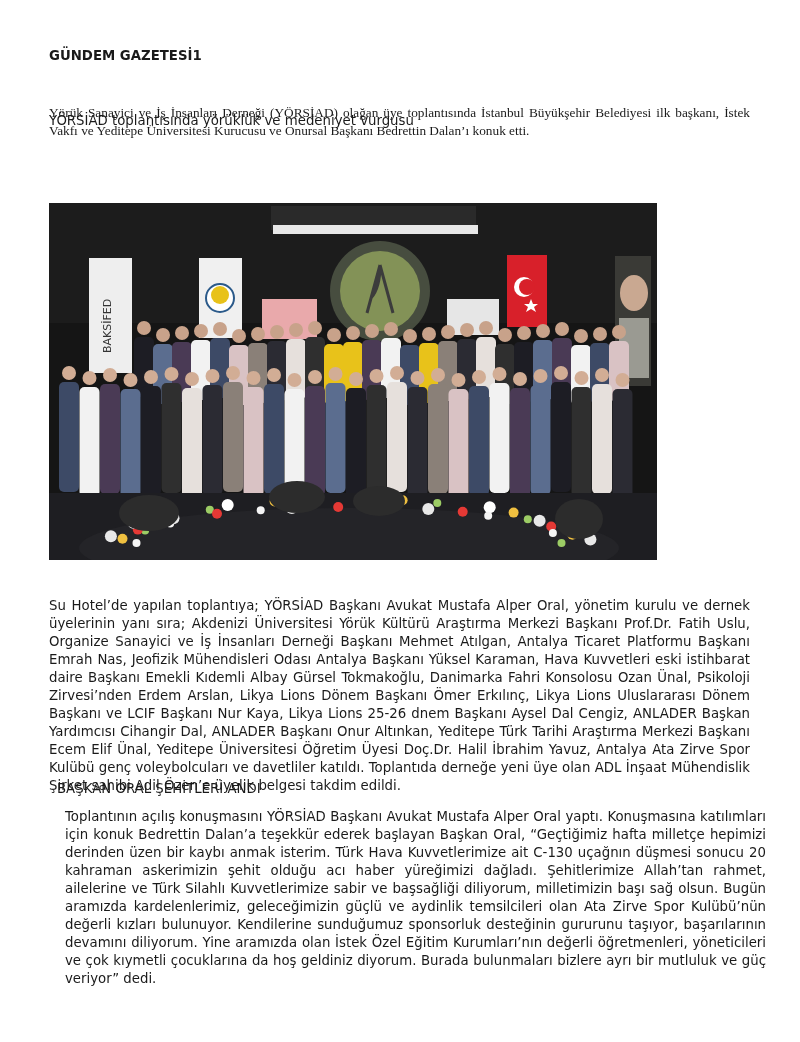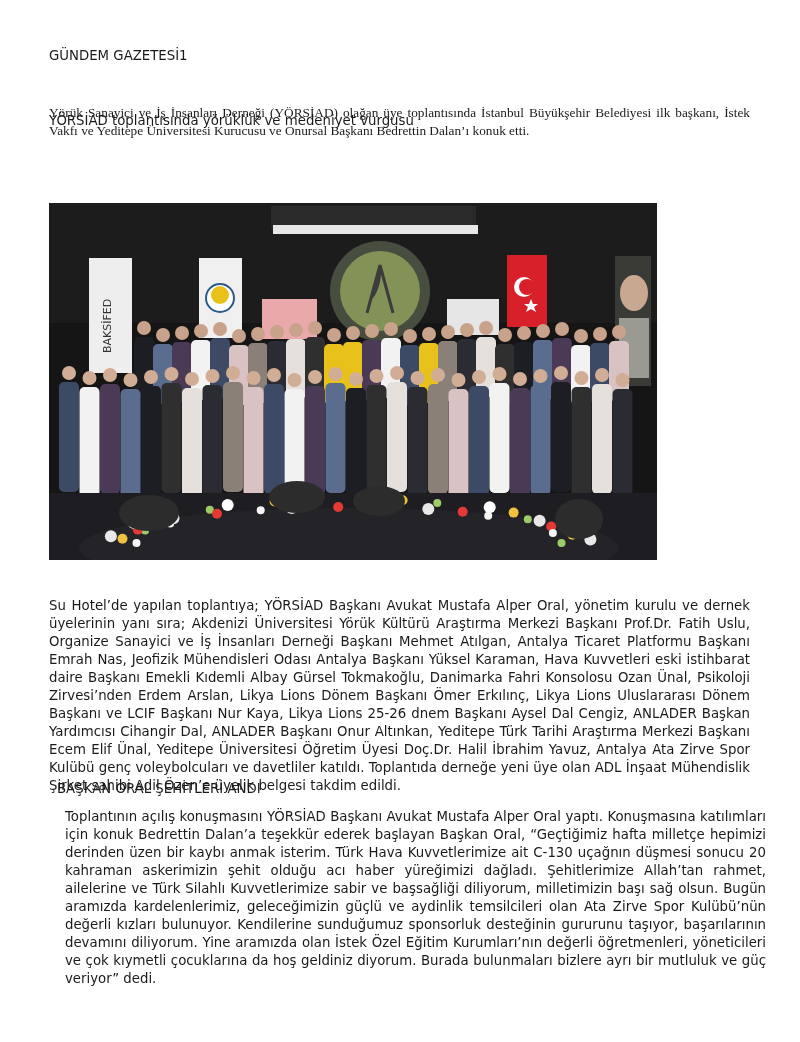--- a/index.html
+++ b/index.html
@@ -23,21 +23,21 @@
     }
     .line-block {
       font-size: 13.3px;
       line-height: 18px;
       margin: 0;
     }
     .justify {
       text-align: justify;
       text-align-last: left;
     }
-    #source { position: absolute; top: 47px; left: 0; }
+    #source { position: absolute; top: 47px; left: 0; font-weight: bold; }
     #headline { position: absolute; top: 76px; left: 0; margin-top: 36px; }
     #lead { position: absolute; top: 104px; left: 0; width: 701px; font-family: Liberation Serif, serif; }
     #photo {
       position: absolute;
       top: 203px;
       left: 0;
       width: 608px;
       height: 357px;
       background: #141414;
       overflow: hidden;

